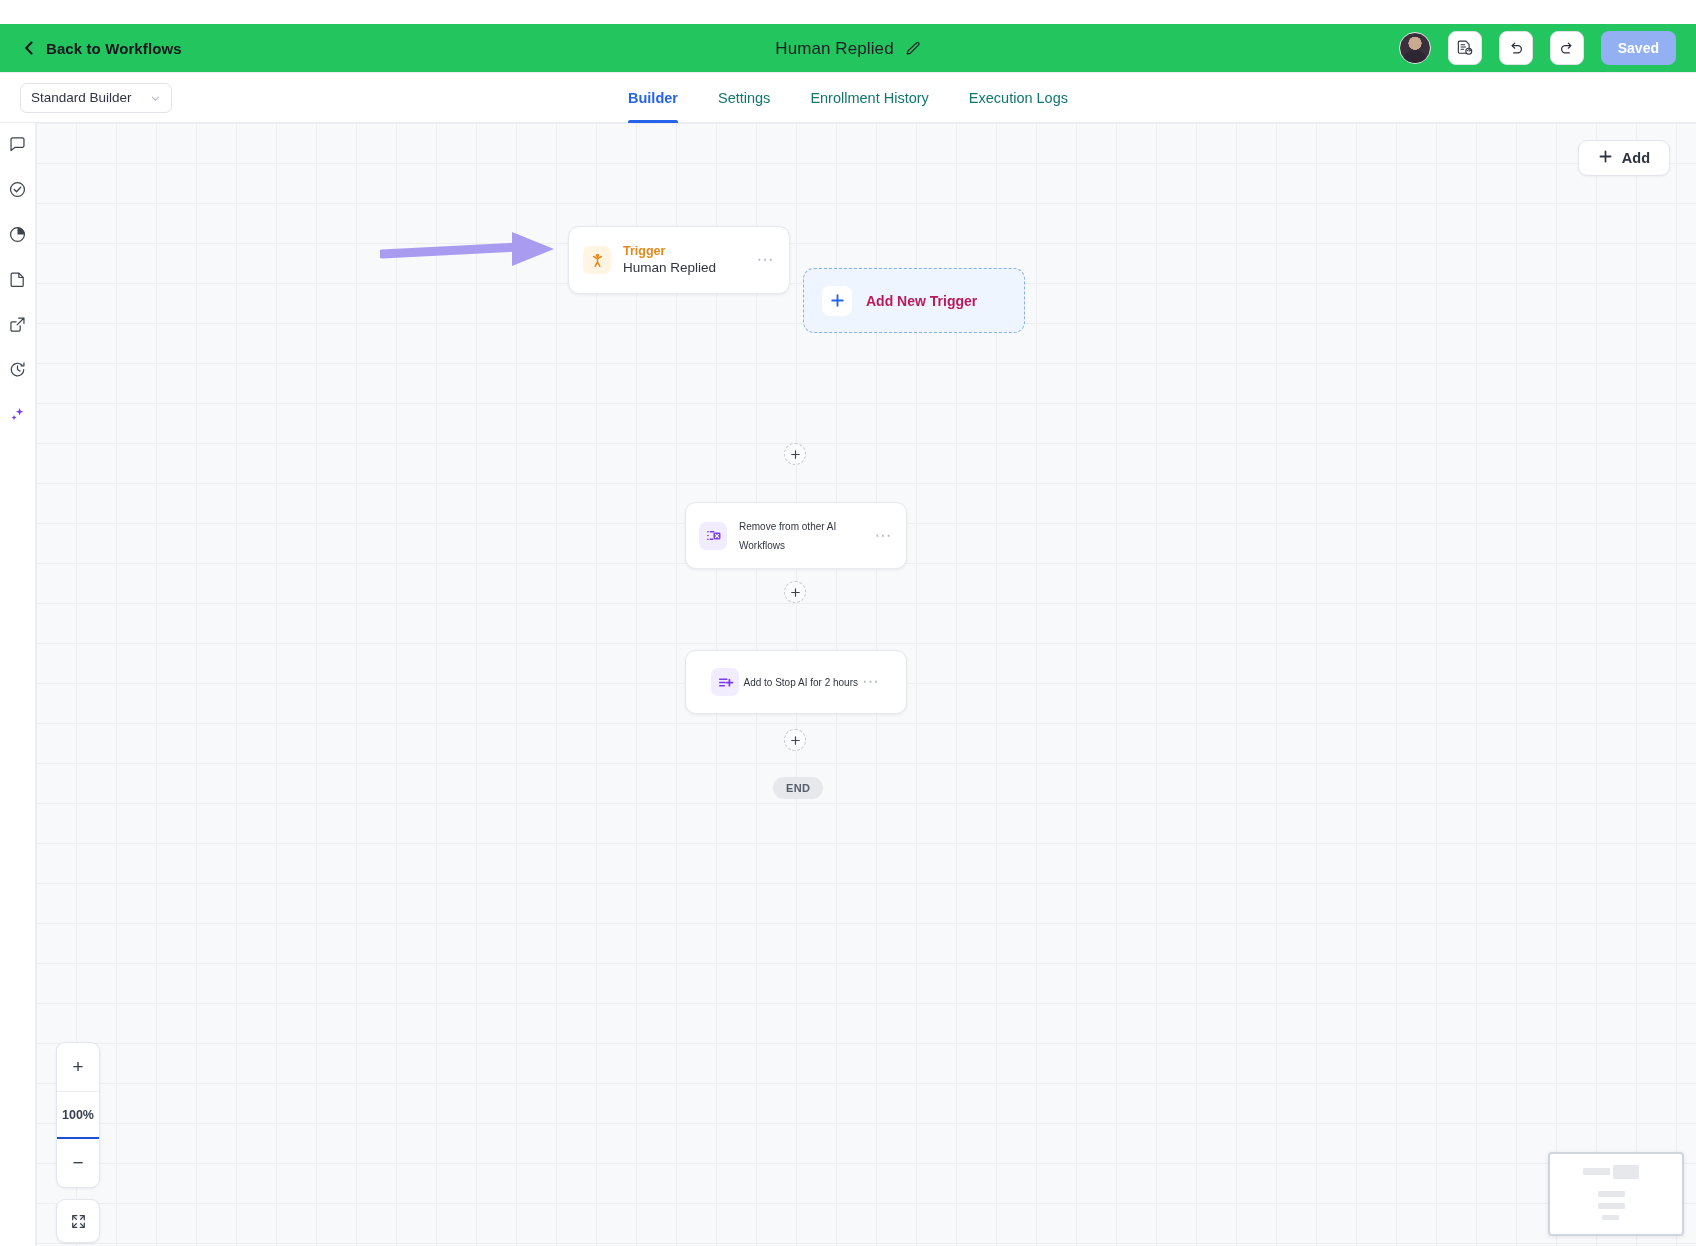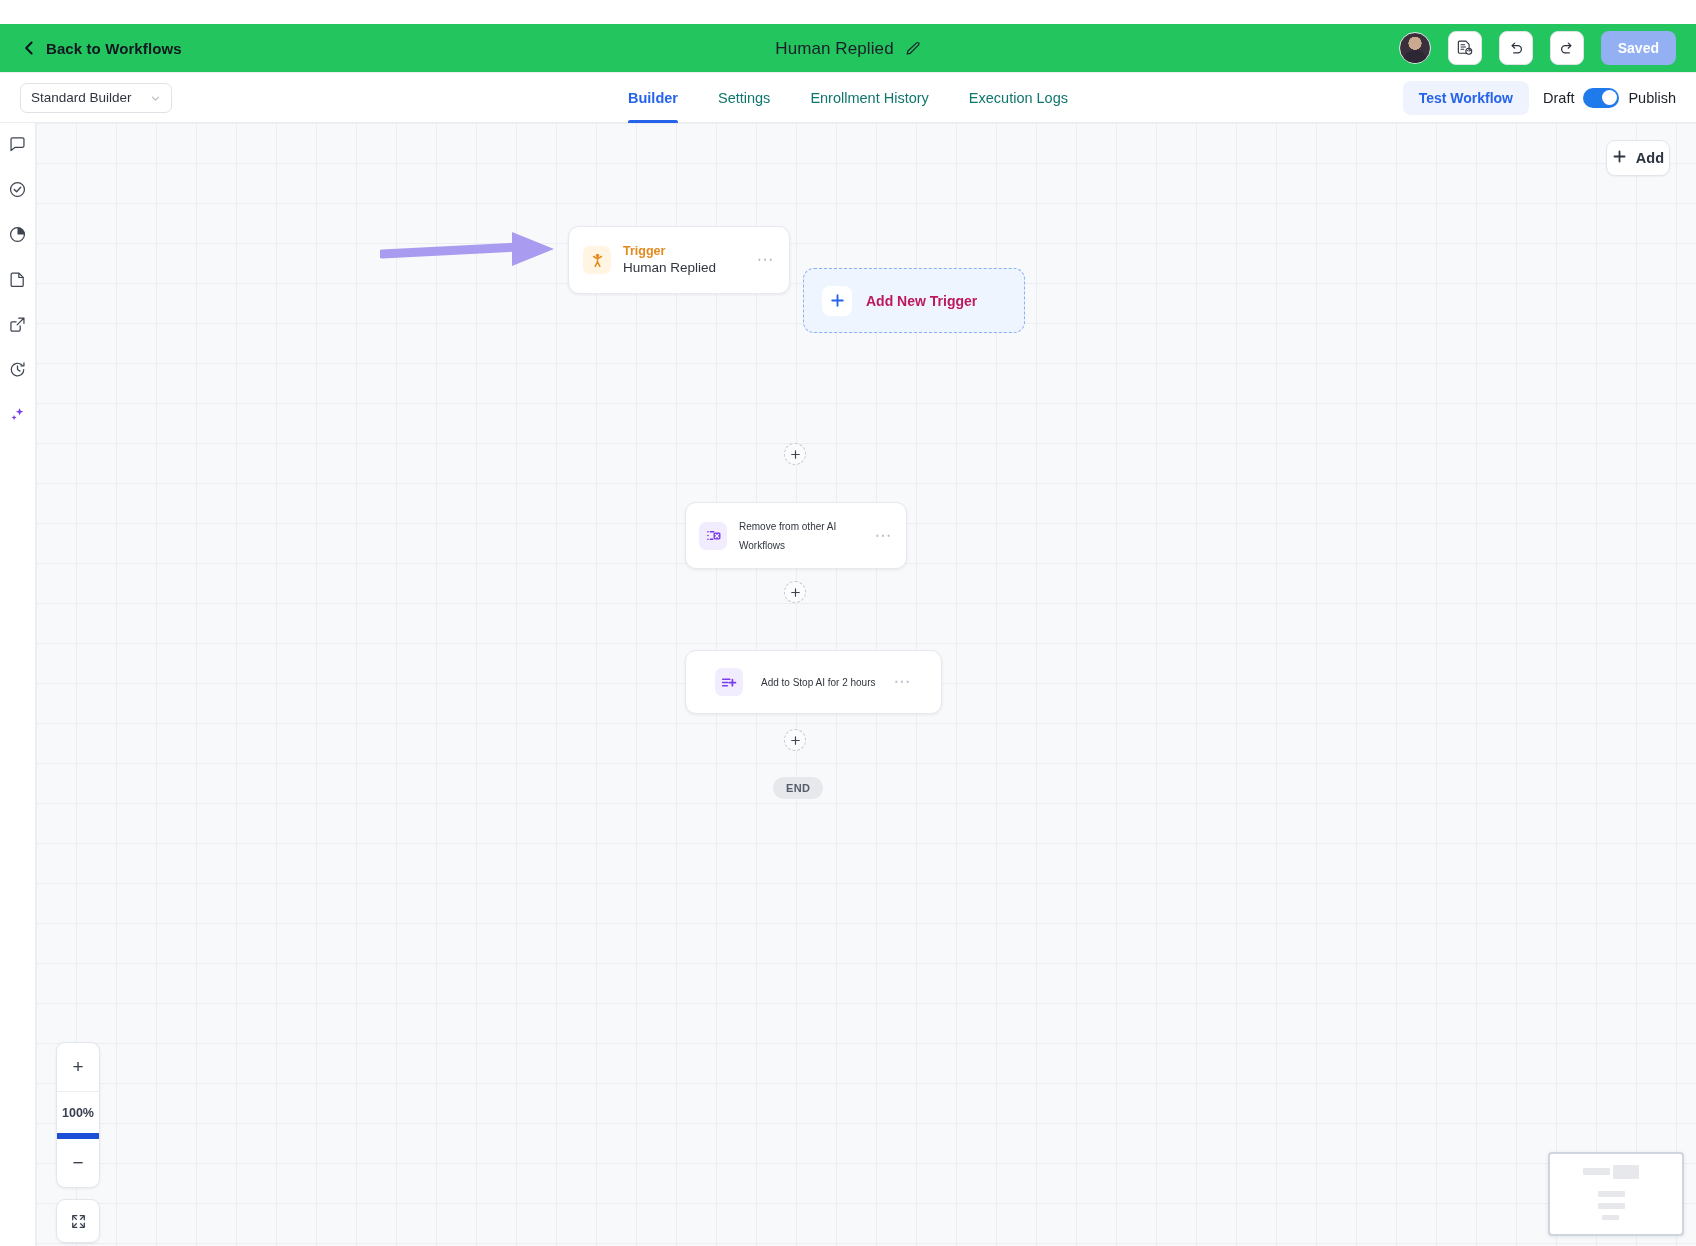--- a/index.html
+++ b/index.html
@@ -117,21 +117,21 @@
     background-color: #f8f9fb;
     background-image:
       linear-gradient(to right, #eceef2 1px, transparent 1px),
       linear-gradient(to bottom, #eceef2 1px, transparent 1px);
     background-size: 40px 40px;
   }
   .canvas-inner { position: absolute; inset: 0; }
 
   .add-btn {
     position: absolute; right: 26px; top: 17px;
-    height: 36px; padding: 0 5px; background: #fff;
+    height: 36px; padding: 0 19px; background: #fff;
     border: 1px solid #e2e5ea; border-radius: 9px;
     display: flex; align-items: center; gap: 9px;
     font-size: 14.5px; font-weight: 700; color: #2e3440;
     cursor: pointer; box-shadow: 0 1px 2px rgba(20,25,40,.05);
   }
 
   
   .node {
     position: absolute; background: #fff; border: 1px solid #e7e9ee;
     border-radius: 11px; box-shadow: 0 1px 3px rgba(20,25,40,.07);
@@ -145,21 +145,21 @@
   .ico-trigger { background: #fff5e2; }
   .ico-purple  { background: #f1ecfe; }
   .node-text { flex: 1; min-width: 0; }
   .node-kicker { font-size: 12.5px; color: #e28a1d; font-weight: 700; line-height: 16px; }
   .node-sub { font-size: 13.5px; color: #30353f; line-height: 18px; }
   .node-title { font-size: 10px; color: #30353f; line-height: 19px; }
   .dots { color: #b4bac4; font-size: 17px; letter-spacing: 1.5px; line-height: 8px; cursor: pointer; }
 
   #node-trigger { left: 532px; top: 103px; width: 222px; height: 68px; padding: 0 14px; gap: 12px; }
   #node-remove  { left: 649px; top: 379px; width: 222px; height: 67px; padding: 0 13px; gap: 12px; }
-  #node-stopai  { left: 649px; top: 527px; width: 257px; height: 64px; padding: 0 13px; gap: 18px; }
+  #node-stopai  { left: 649px; top: 527px; width: 222px; height: 64px; padding: 0 13px; gap: 4px; }
 
   .add-trigger {
     position: absolute; left: 767px; top: 145px; width: 222px; height: 65px;
     background: #eff5ff; border: 1.6px dashed #88b0f5; border-radius: 11px;
     display: flex; align-items: center; gap: 14px; padding: 0 18px; cursor: pointer;
   }
   .add-trigger .plus-box {
     width: 30px; height: 30px; border-radius: 8px; background: #fff;
     display: flex; align-items: center; justify-content: center; flex: 0 0 30px;
   }
@@ -190,21 +190,21 @@
   
   .zoomctl {
     position: absolute; left: 20px; bottom: 58px; width: 44px;
     background: #fff; border: 1px solid #e3e6eb; border-radius: 9px;
     overflow: hidden; box-shadow: 0 1px 3px rgba(20,25,40,.06);
   }
   .zoomctl > div {
     height: 48px; display: flex; align-items: center; justify-content: center;
     font-size: 19px; color: #394150; cursor: pointer;
   }
-  .zoomctl .pct { font-size: 12.5px; font-weight: 700; border-top: 1px solid #eceef1; border-bottom: 6px solid #1d4ed8; }
+  .zoomctl .pct { font-size: 12.5px; font-weight: 700; border-top: 1px solid #eceef1; border-bottom: 2px solid #1d4ed8; }
   .fitbtn {
     position: absolute; left: 20px; bottom: 3px; width: 44px; height: 44px;
     background: #fff; border: 1px solid #e3e6eb; border-radius: 9px;
     display: flex; align-items: center; justify-content: center; cursor: pointer;
     box-shadow: 0 1px 3px rgba(20,25,40,.06);
   }
 
   
   .minimap {
     position: absolute; right: 12px; bottom: 10px; width: 136px; height: 84px;
@@ -273,30 +273,20 @@
       </span>
     </div>
 
     <div class="tabs">
       <div class="tab active">Builder</div>
       <div class="tab">Settings</div>
       <div class="tab">Enrollment History</div>
       <div class="tab">Execution Logs</div>
     </div>
 
-    <div class="subbar-right">
-      <button class="test-wf">Test Workflow</button>
-      <div class="toggle-group">
-        <span class="toggle-label">Draft</span>
-        <div class="switch">
-            <div class="knob"></div>
-          </div>
-        <span class="toggle-label">Publish</span>
-      </div>
-    </div>
   </div>
 
   <div class="body">
 
     <div class="railbar">
       <span class="rail-ico">
         <svg viewBox="0 0 20 20" width="19" height="19">
             <path d="M3.2 4.6a1.6 1.6 0 0 1 1.6-1.6h10.4a1.6 1.6 0 0 1 1.6 1.6v6.8a1.6 1.6 0 0 1-1.6 1.6H7.6l-4.4 3.4z" fill="none" stroke="#3d4450" stroke-width="1.3" stroke-linejoin="round"></path>
           </svg>
       </span>

